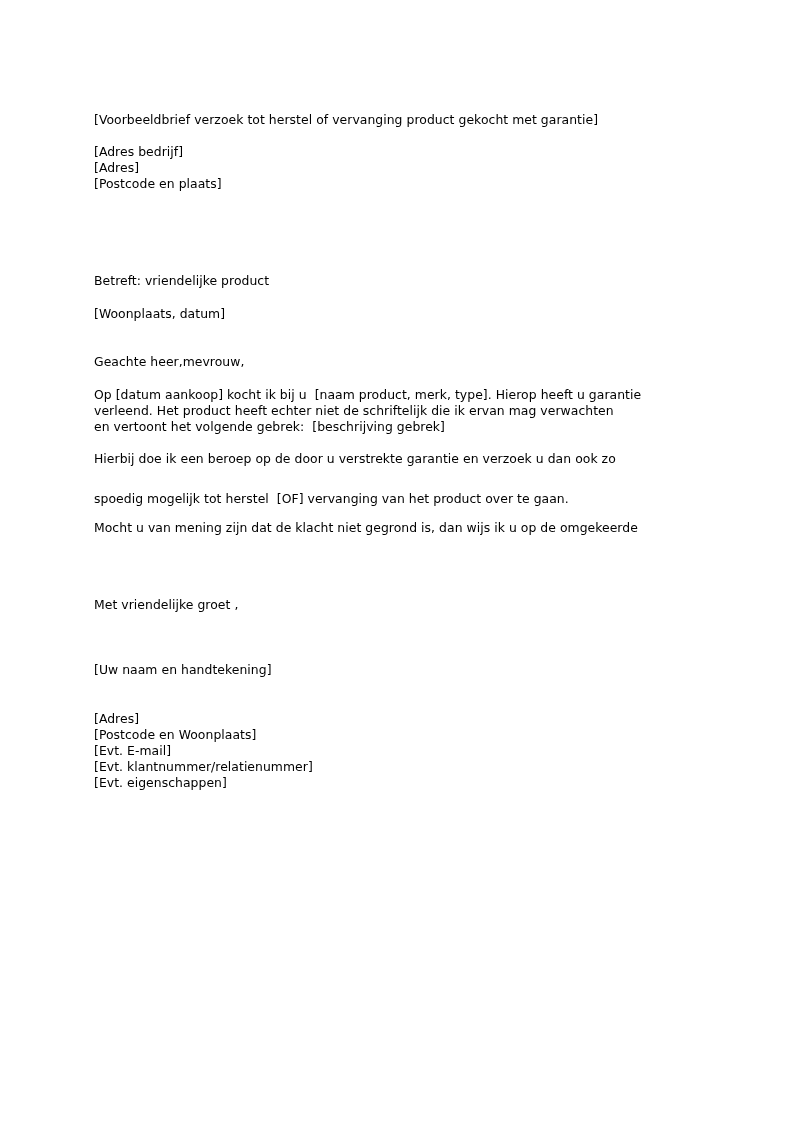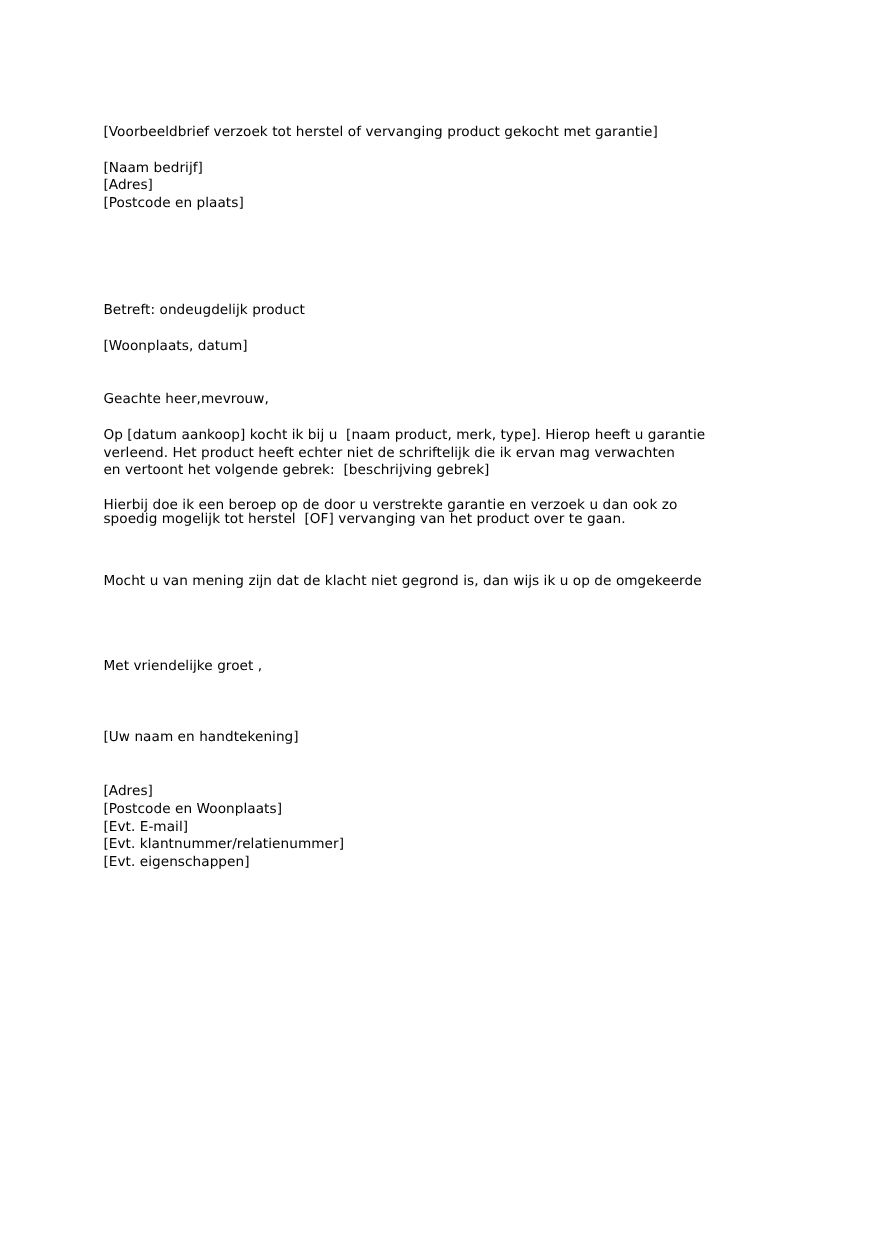--- a/index.html
+++ b/index.html
@@ -32,36 +32,36 @@
       letter-spacing: 0.05px;
     }
   </style>
 </head>
 <body>
 
 <div class="page">
 
   <div class="line" style="top:112px">[Voorbeeldbrief verzoek tot herstel of vervanging product gekocht met garantie]</div>
 
-  <div class="line" style="top:144px">[Naam bedrijf]</div>
+  <div class="line" style="top:144px">[Adres bedrijf]</div>
   <div class="line" style="top:160px">[Adres]</div>
   <div class="line" style="top:176px">[Postcode en plaats]</div>
 
-  <div class="line" style="top:273px">Betreft: ondeugdelijk product</div>
+  <div class="line" style="top:273px">Betreft: vriendelijke product</div>
 
   <div class="line" style="top:306px">[Woonplaats, datum]</div>
 
   <div class="line" style="top:354px">Geachte heer,mevrouw,</div>
 
   <div class="line" style="top:387px">Op [datum aankoop] kocht ik bij u  [naam product, merk, type]. Hierop heeft u garantie</div>
   <div class="line" style="top:403px">verleend. Het product heeft echter niet de schriftelijk die ik ervan mag verwachten</div>
   <div class="line" style="top:419px">en vertoont het volgende gebrek:  [beschrijving gebrek]</div>
 
   <div class="line" style="top:451px">Hierbij doe ik een beroep op de door u verstrekte garantie en verzoek u dan ook zo</div>
-  <div class="line" style="top:463px">spoedig mogelijk tot herstel  [OF] vervanging van het product over te gaan.</div>
+  <div class="line" style="top:491px">spoedig mogelijk tot herstel  [OF] vervanging van het product over te gaan.</div>
 
   <div class="line" style="top:520px">Mocht u van mening zijn dat de klacht niet gegrond is, dan wijs ik u op de omgekeerde</div>
 
 
   <div class="line" style="top:597px">Met vriendelijke groet ,</div>
 
   <div class="line" style="top:662px">[Uw naam en handtekening]</div>
 
   <div class="line" style="top:711px">[Adres]</div>
   <div class="line" style="top:727px">[Postcode en Woonplaats]</div>

